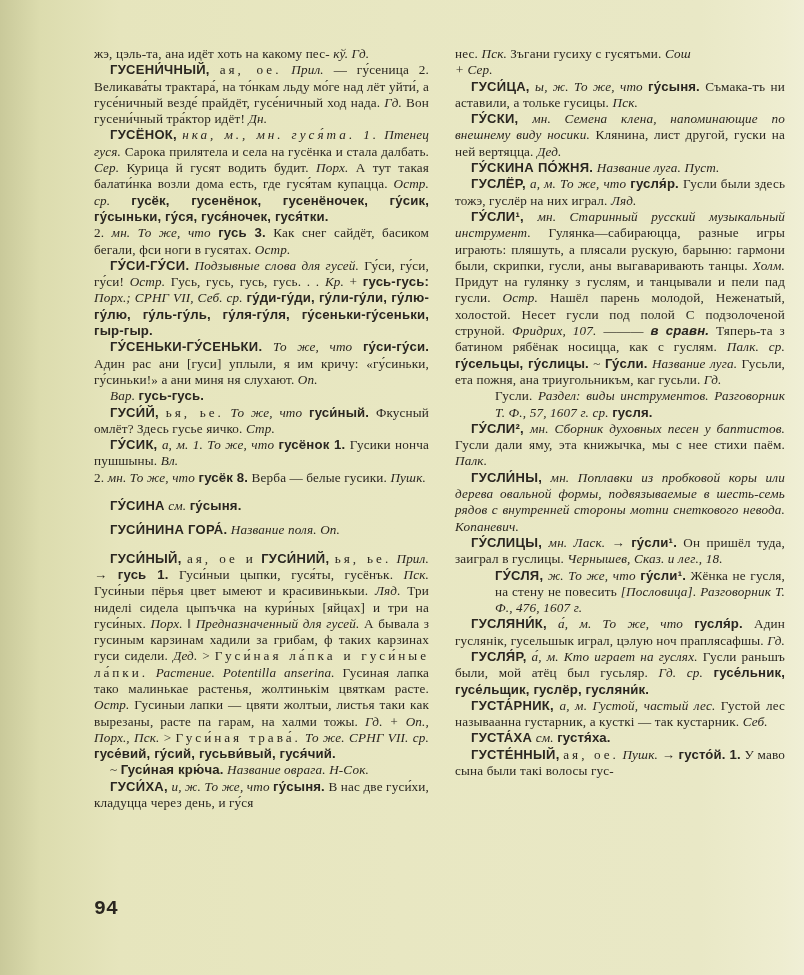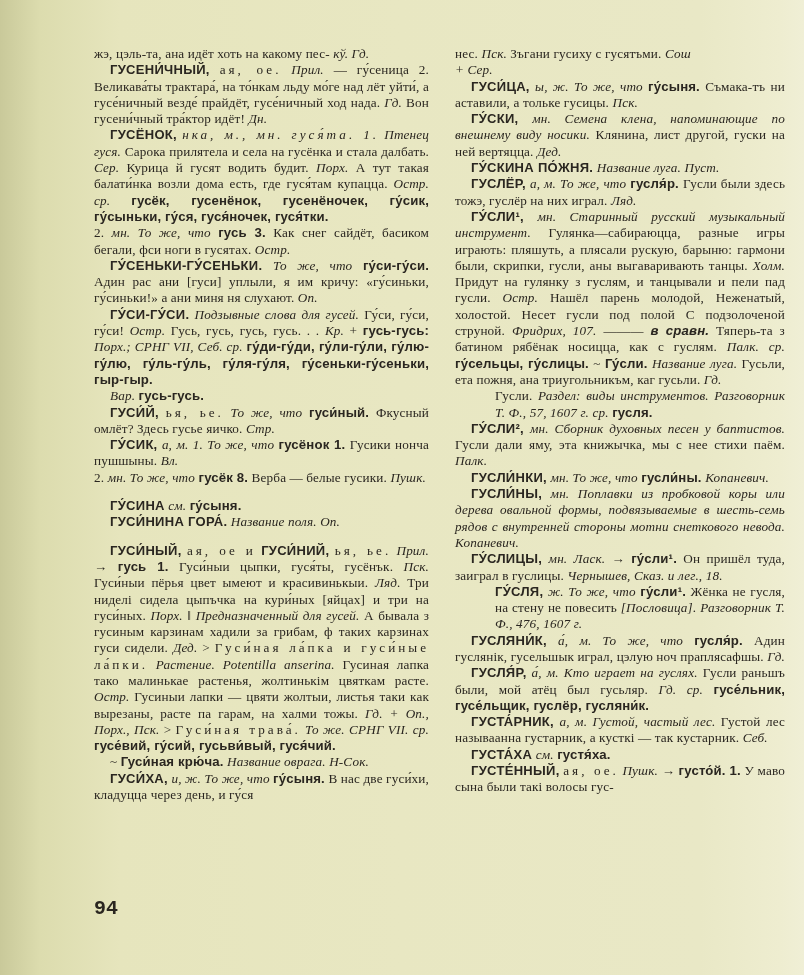--- a/index.html
+++ b/index.html
@@ -68,40 +68,40 @@
       <br>
       <span>2.</span>
       <span class="it">мн.</span>
       <span class="it">То же, что</span>
       <span class="b">гусь 3.</span>
       <span>Как снег сайдёт, басиком бегали, фси ноги в гусятах.</span>
       <span class="it">Остр.</span>
     </p>
 
     <p class="entry indent">
-      <span class="hw">ГУ́СЕНЬКИ-ГУ́СЕНЬКИ.</span>
-      <span class="it">То же, что</span>
-      <span class="b">гу́си-гу́си.</span>
-      <span>Адин рас ани [гуси] уплыли, я им кричу: «гу́синьки, гу́синьки!» а ани миня ня слухают.</span>
-      <span class="it">Оп.</span>
-    </p>
-
-    <p class="entry indent">
       <span class="hw">ГУ́СИ-ГУ́СИ.</span>
       <span class="it">Подзывные слова для гусей.</span>
       <span>Гу́си, гу́си, гу́си!</span>
       <span class="it">Остр.</span>
       <span>Гусь, гусь, гусь, гусь. . .</span>
       <span class="it">Кр.</span>
       <span>+</span>
       <span class="b">гусь-гусь:</span>
       <span class="it">Порх.; СРНГ VII, Себ.</span>
       <span class="it">ср.</span>
       <span class="b">гу́ди-гу́ди, гу́ли-гу́ли, гу́лю-гу́лю, гу́ль-гу́ль, гу́ля-гу́ля, гу́сеньки-гу́сеньки, гыр-гыр.</span>
     </p>
+
+    <p class="entry indent">
+      <span class="hw">ГУ́СЕНЬКИ-ГУ́СЕНЬКИ.</span>
+      <span class="it">То же, что</span>
+      <span class="b">гу́си-гу́си.</span>
+      <span>Адин рас ани [гуси] уплыли, я им кричу: «гу́синьки, гу́синьки!» а ани миня ня слухают.</span>
+      <span class="it">Оп.</span>
+    </p>
     <p class="entry indent">
       <span class="it">Вар.</span>
       <span class="b">гусь-гусь.</span>
     </p>
 
     <p class="entry indent">
       <span class="hw">ГУСИ́Й,</span>
       <span class="sp">ья, ье.</span>
       <span class="it">То же, что</span>
       <span class="b">гуси́ный.</span>
@@ -124,21 +124,21 @@
       <span>Верба — белые гусики.</span>
       <span class="it">Пушк.</span>
     </p>
 
     <p class="entry indent" style="margin-top:12px">
       <span class="hw">ГУ́СИНА</span>
       <span class="it">см.</span>
       <span class="b">гу́сыня.</span>
     </p>
 
-    <p class="entry indent" style="margin-top:0">
+    <p class="entry indent" style="margin-top:8px">
       <span class="hw">ГУСИ́НИНА ГОРА́.</span>
       <span class="it">Название поля.</span>
       <span class="it">Оп.</span>
     </p>
 
     <p class="entry indent" style="margin-top:12px">
       <span class="hw">ГУСИ́НЫЙ,</span>
       <span class="sp">ая, ое и</span>
       <span class="hw">ГУСИ́НИЙ,</span>
       <span class="sp">ья, ье.</span>
@@ -258,27 +258,20 @@
     </p>
 
     <p class="entry indent">
       <span class="hw">ГУ́СЛИ²,</span>
       <span class="it">мн.</span>
       <span class="it">Сборник духовных песен у баптистов.</span>
       <span>Гусли дали яму, эта книжычка, мы с нее стихи паём.</span>
       <span class="it">Палк.</span>
     </p>
 
-    <p class="entry indent">
-      <span class="hw">ГУСЛИ́НКИ,</span>
-      <span class="it">мн.</span>
-      <span class="it">То же, что</span>
-      <span class="b">гусли́ны.</span>
-      <span class="it">Копаневич.</span>
-    </p>
 
     <p class="entry indent">
       <span class="hw">ГУСЛИ́НЫ,</span>
       <span class="it">мн.</span>
       <span class="it">Поплавки из пробковой коры или дерева овальной формы, подвязываемые в шесть-семь рядов с внутренней стороны мотни снеткового невода.</span>
       <span class="it">Копаневич.</span>
     </p>
 
     <p class="entry indent">
       <span class="hw">ГУ́СЛИЦЫ,</span>

